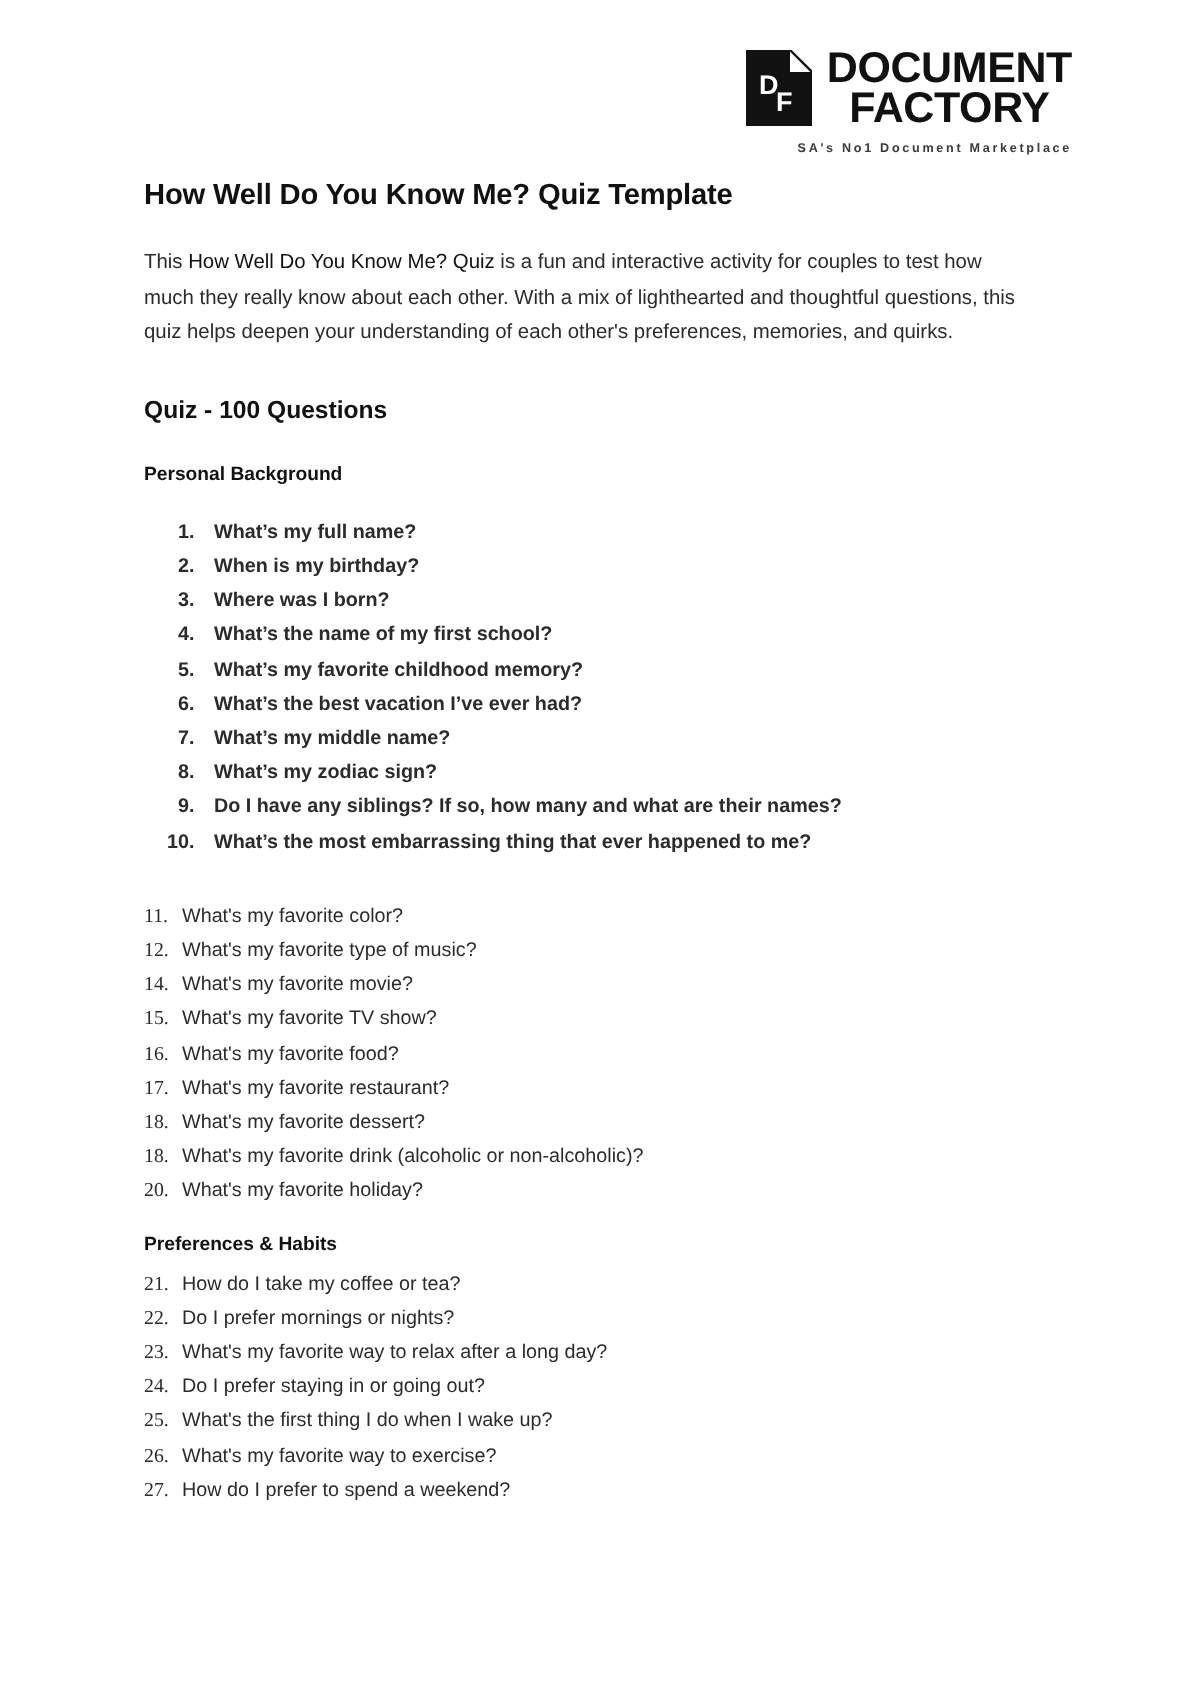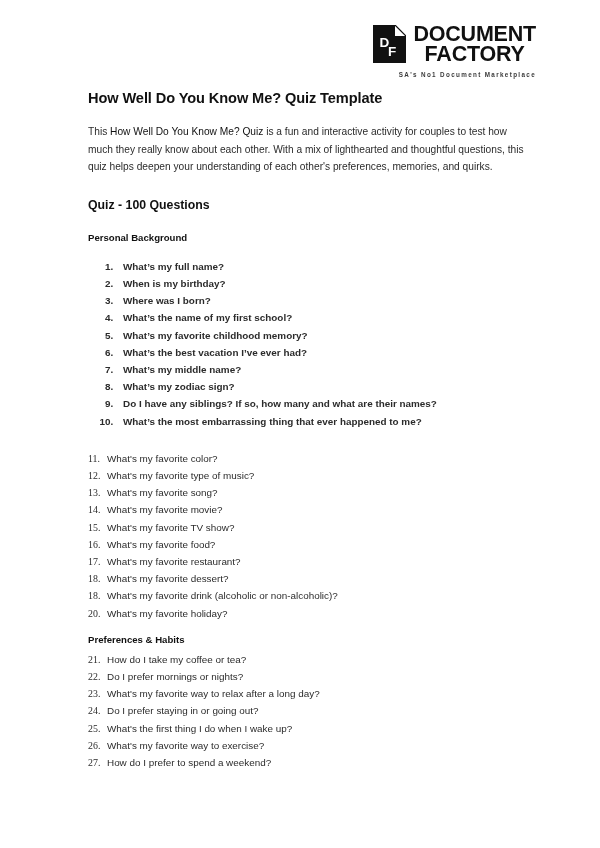--- a/index.html
+++ b/index.html
@@ -57,21 +57,20 @@
     white-space: nowrap;
     text-align: right;
   }
 
   
   .page {
     position: absolute;
     left: 72px;
     top: 90px;
     width: 437px;
-    margin-left: 16px;
   }
 
   h1.doc-title {
     font-size: 14.6px;
     font-weight: 700;
     color: #111111;
     margin: 0 0 17px 0;
     letter-spacing: -0.1px;
   }
 
@@ -192,24 +191,20 @@
   <ul class="q-lines">
     <li>
         <span class="num">11.</span>
         <span class="txt">What's my favorite color?</span>
       </li>
     <li>
         <span class="num">12.</span>
         <span class="txt">What's my favorite type of music?</span>
       </li>
     <li>
-        <span class="num">13.</span>
-        <span class="txt">What's my favorite song?</span>
-      </li>
-    <li>
         <span class="num">14.</span>
         <span class="txt">What's my favorite movie?</span>
       </li>
     <li>
         <span class="num">15.</span>
         <span class="txt">What's my favorite TV show?</span>
       </li>
     <li>
         <span class="num">16.</span>
         <span class="txt">What's my favorite food?</span>

